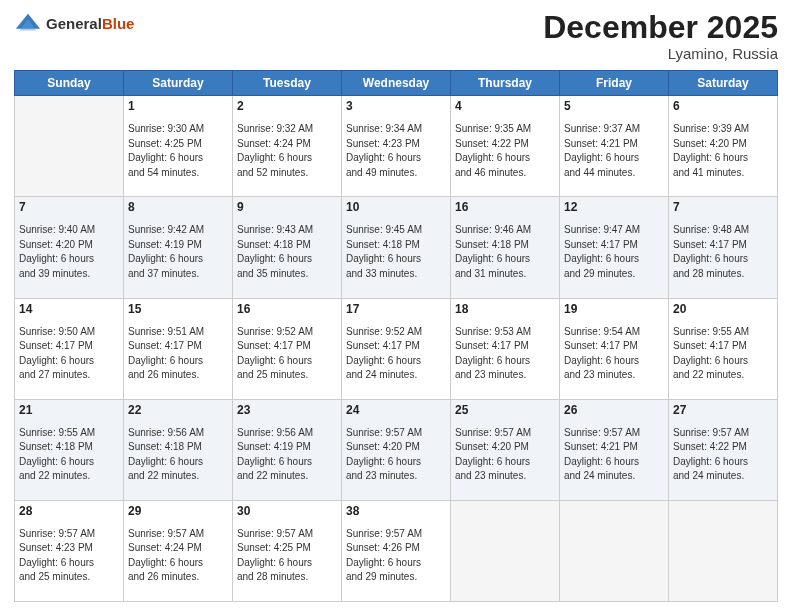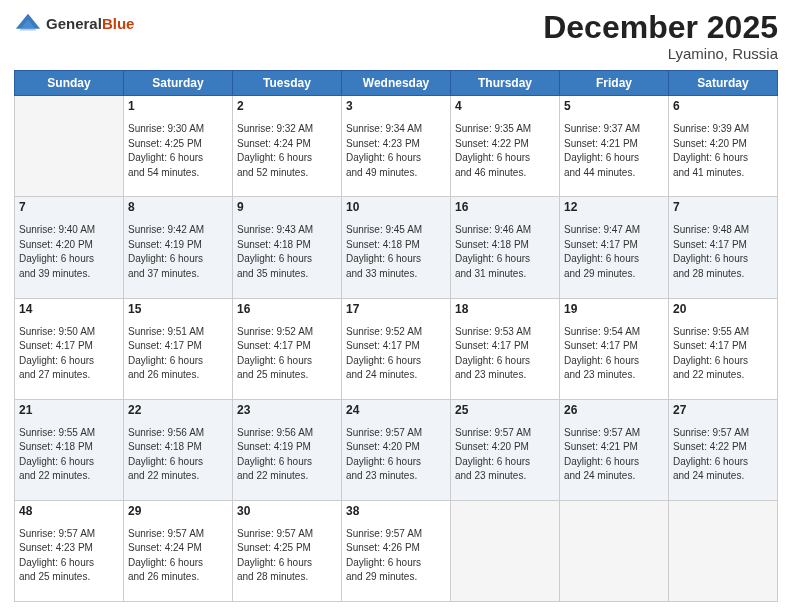--- a/index.html
+++ b/index.html
@@ -250,21 +250,21 @@
             <span class="day-num">26</span>
             <div class="day-info">Sunrise: 9:57 AM<br>Sunset: 4:21 PM<br>Daylight: 6 hours<br>and 24 minutes.</div>
           </td>
           <td>
             <span class="day-num">27</span>
             <div class="day-info">Sunrise: 9:57 AM<br>Sunset: 4:22 PM<br>Daylight: 6 hours<br>and 24 minutes.</div>
           </td>
         </tr>
         <tr>
           <td>
-            <span class="day-num">48</span>
+            <span class="day-num">28</span>
             <div class="day-info">Sunrise: 9:57 AM<br>Sunset: 4:23 PM<br>Daylight: 6 hours<br>and 25 minutes.</div>
           </td>
           <td>
             <span class="day-num">29</span>
             <div class="day-info">Sunrise: 9:57 AM<br>Sunset: 4:24 PM<br>Daylight: 6 hours<br>and 26 minutes.</div>
           </td>
           <td>
             <span class="day-num">30</span>
             <div class="day-info">Sunrise: 9:57 AM<br>Sunset: 4:25 PM<br>Daylight: 6 hours<br>and 28 minutes.</div>
           </td>

